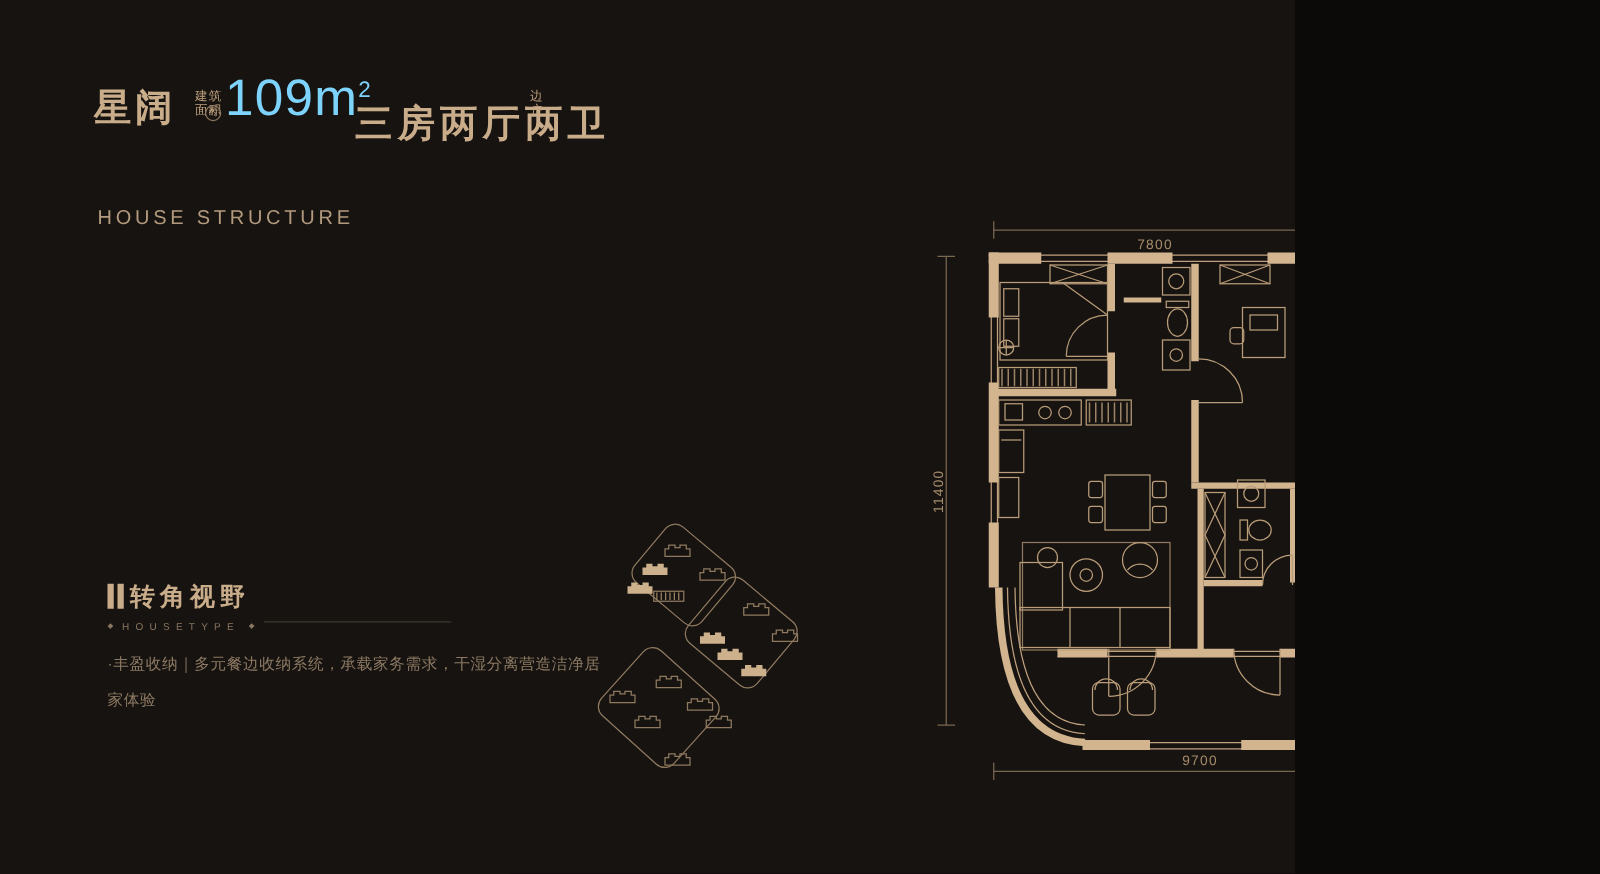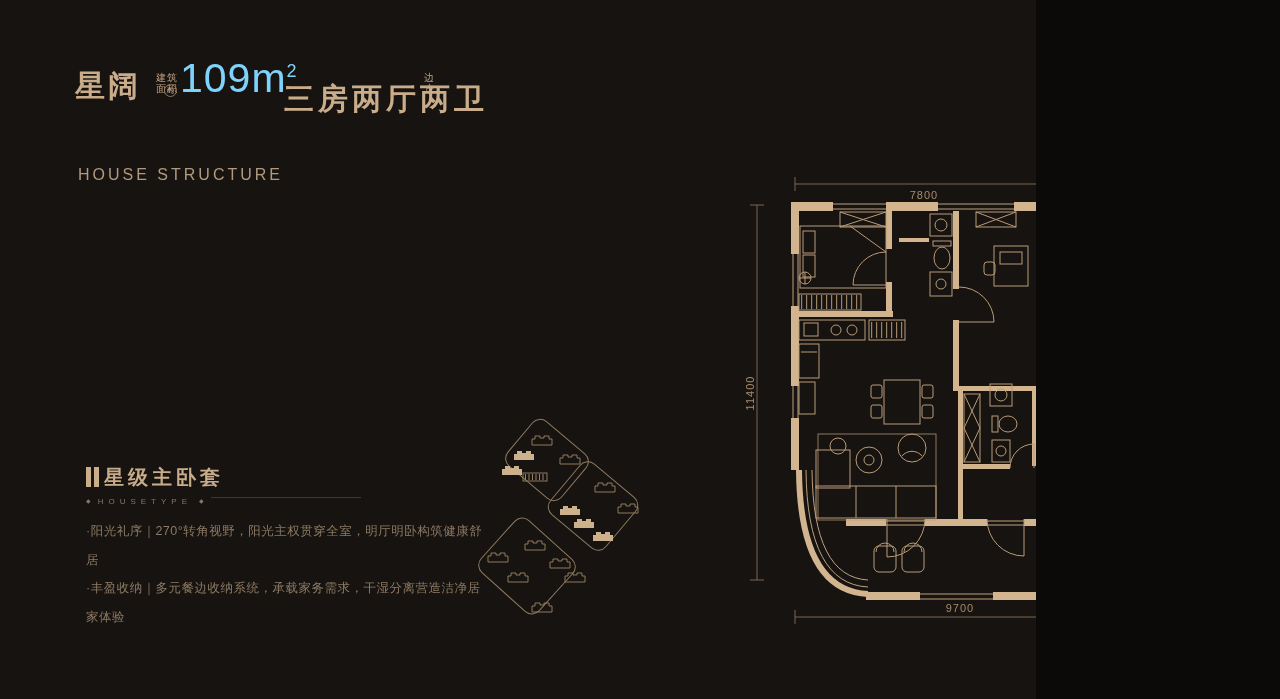--- a/index.html
+++ b/index.html
@@ -276,25 +276,24 @@
     <g>
       <rect x="63" y="58" width="24" height="8" fill="none" stroke="#8f7a5f" stroke-width="1"></rect>
       <line x1="65" y1="62" x2="85" y2="62" stroke="#9b8466" stroke-width="6" stroke-dasharray="1 2.5"></line>
     </g>
   </svg>
 
   <div class="sec-mark">
       <i></i>
       <i></i>
     </div>
-  <div class="sec-title">星级主卧套</div>
+  <div class="sec-title">转角视野</div>
   <div class="sec-tagline">
     <span class="dia">◆</span>
     <span class="tg">HOUSETYPE</span>
     <span class="dia">◆</span>
     <span class="rule"></span>
   </div>
   <div class="bullets">
-    <div>·阳光礼序｜270°转角视野，阳光主权贯穿全室，明厅明卧构筑健康舒居</div>
     <div>·丰盈收纳｜多元餐边收纳系统，承载家务需求，干湿分离营造洁净居家体验</div>
   </div>
 
 </div>
 
 </body></html>

